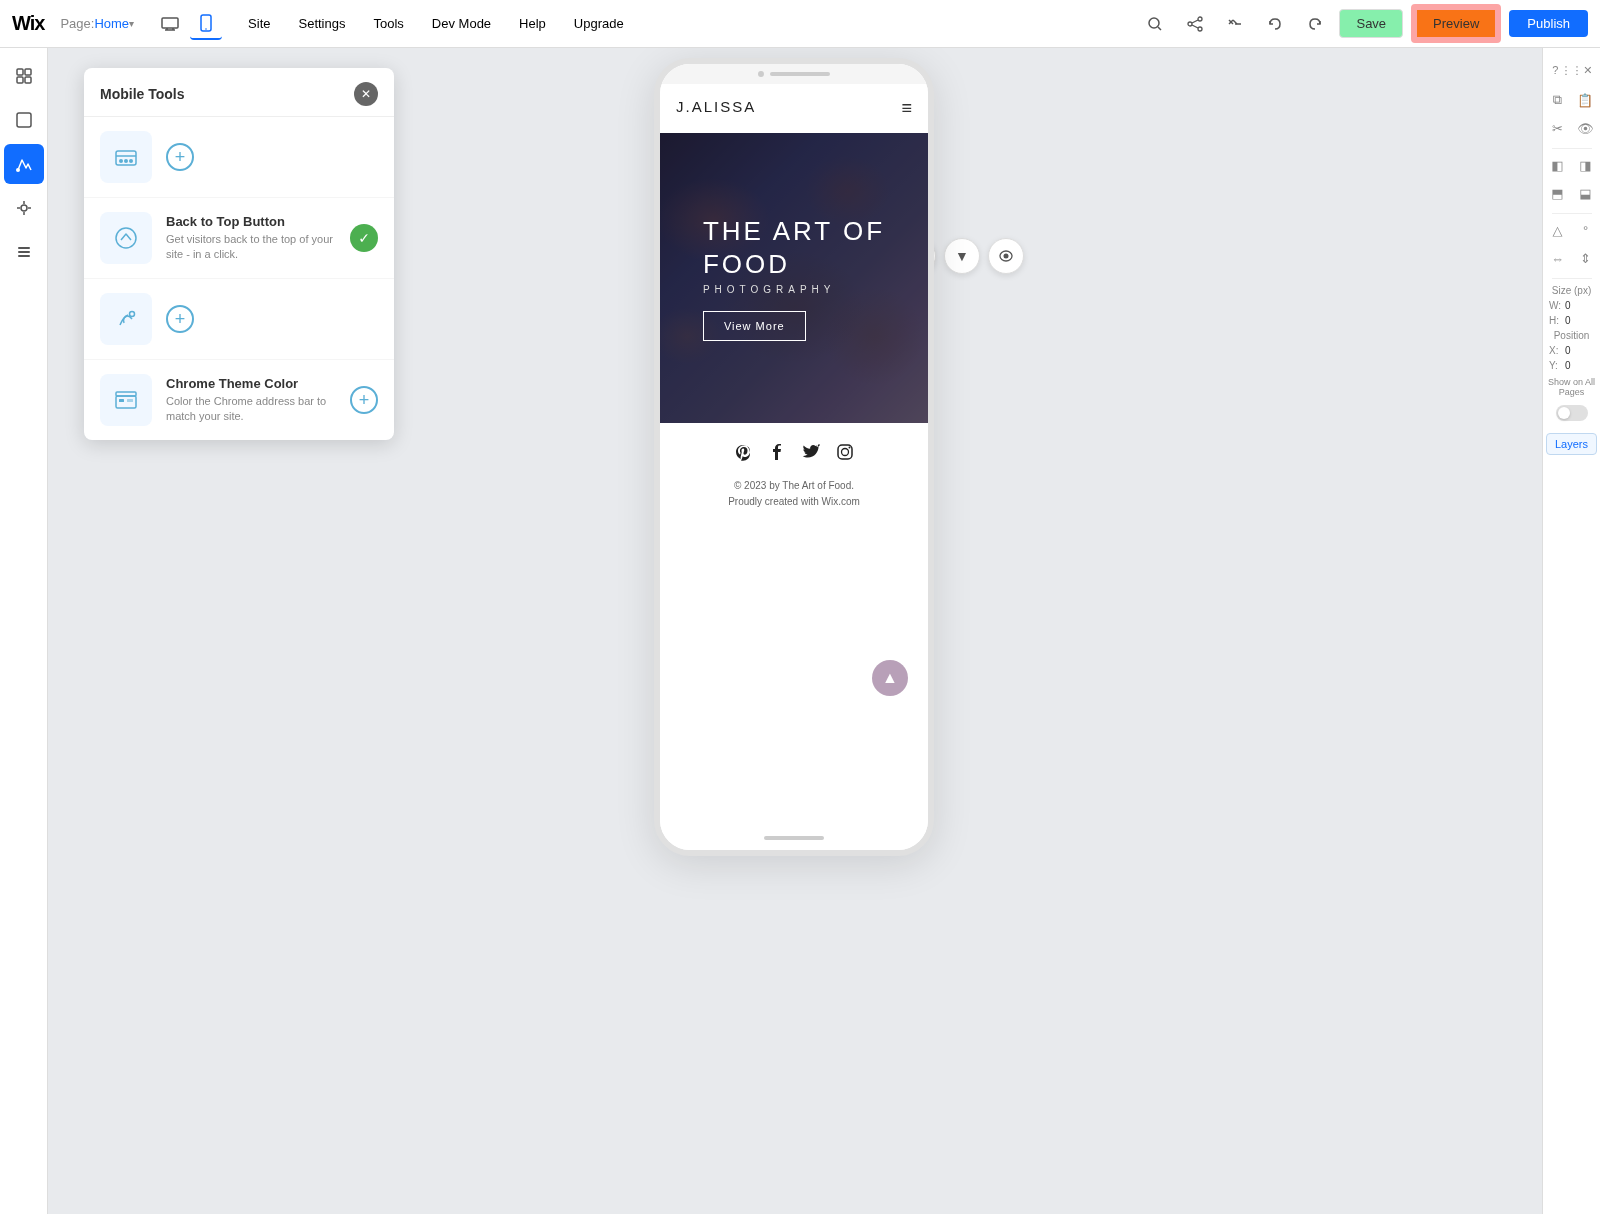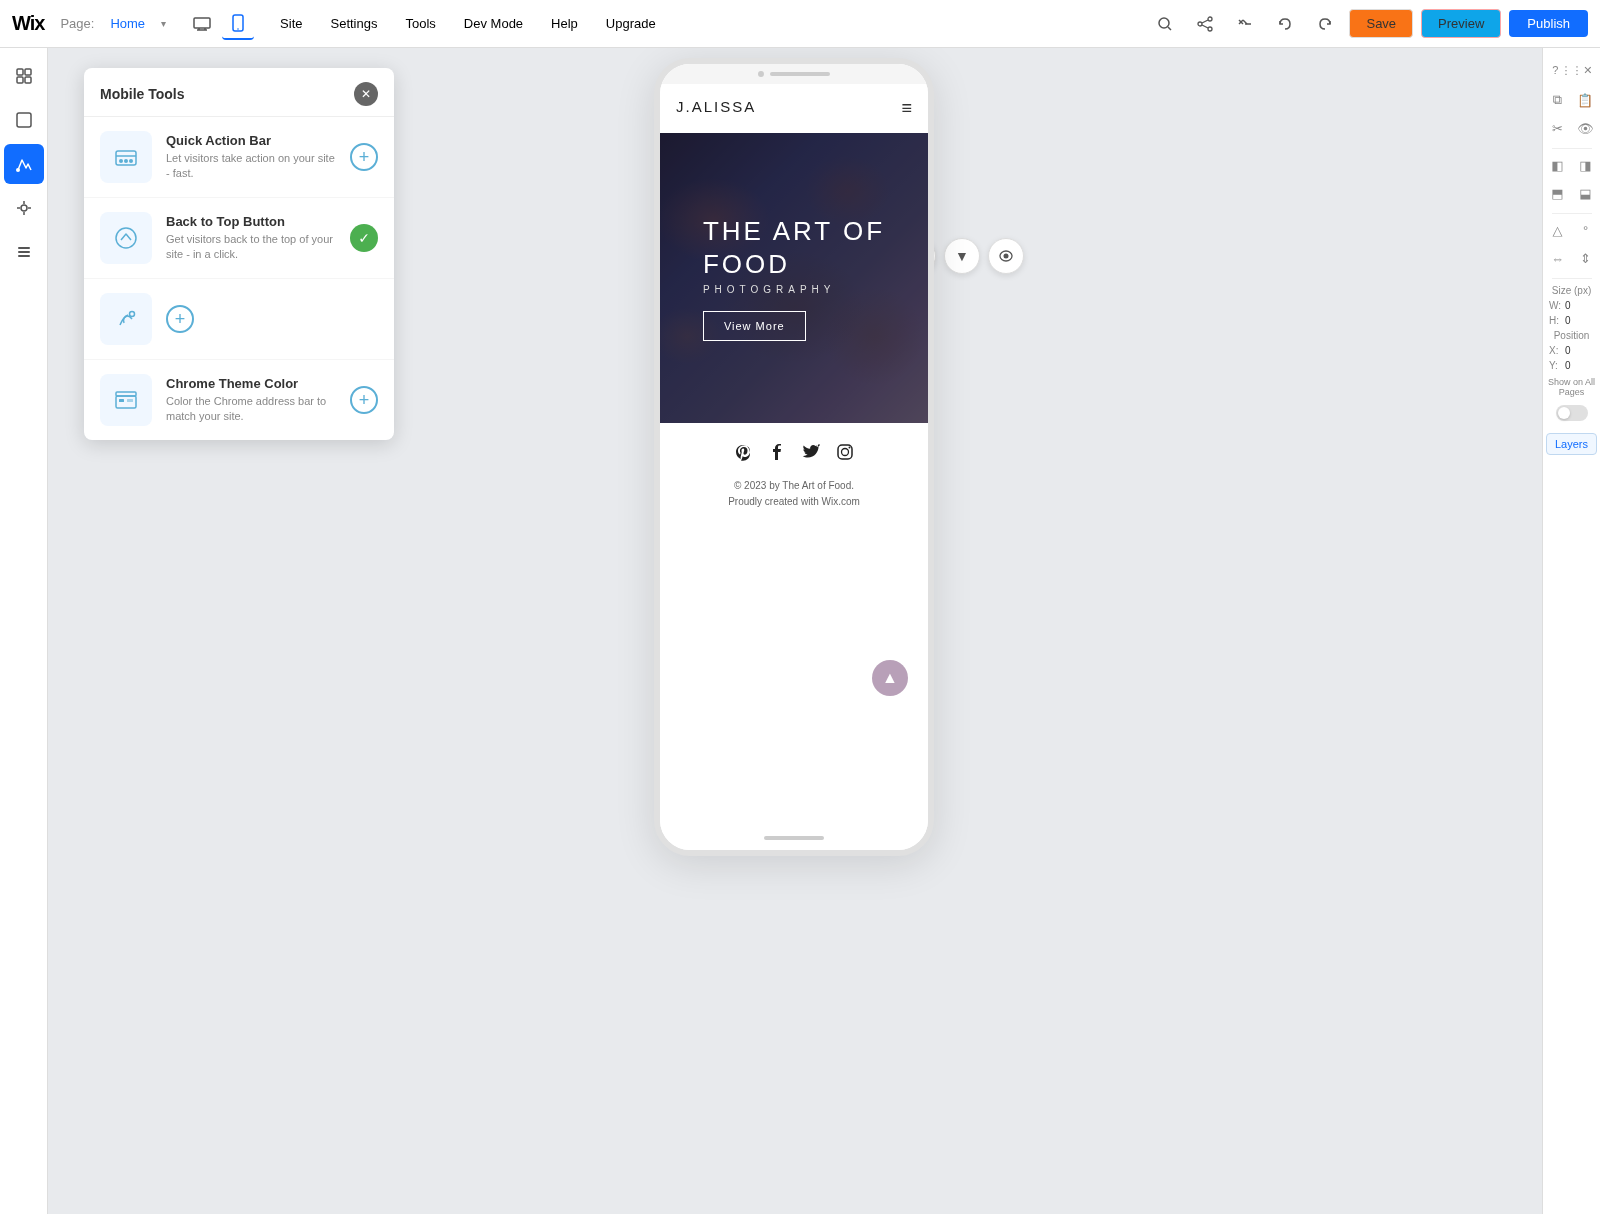--- a/index.html
+++ b/index.html
@@ -8,21 +8,21 @@
     
     .topbar {
       position: fixed; top: 0; left: 0; right: 0; height: 48px;
       background: #fff; border-bottom: 1px solid #ddd;
       display: flex; align-items: center; z-index: 1000; padding: 0 12px; gap: 0;
     }
     .topbar-logo {
       font-size: 20px; font-weight: 900; color: #000; margin-right: 16px; letter-spacing: -1px;
     }
     .topbar-page {
-      display: flex; align-items: center; font-size: 13px; color: #333; margin-right: 20px; gap: 16px;
+      display: flex; align-items: center; font-size: 13px; color: #333; margin-right: 20px; gap: 0;
     }
     .topbar-page .page-label { color: #888; }
     .topbar-page .page-name { color: #116dff; font-weight: 500; }
     .topbar-page .chevron { color: #888; font-size: 10px; }
     .topbar-device-icons {
       display: flex; align-items: center; gap: 4px; margin-right: 12px;
     }
     .device-icon {
       width: 32px; height: 32px; display: flex; align-items: center; justify-content: center;
       border-radius: 4px; cursor: pointer; color: #555; font-size: 16px;
@@ -36,25 +36,25 @@
       font-size: 13px; color: #000000; cursor: pointer;
     }
     .topbar-actions {
       display: flex; align-items: center; gap: 8px; margin-left: auto;
     }
     .topbar-icon-btn {
       width: 32px; height: 32px; display: flex; align-items: center; justify-content: center;
       border-radius: 4px; cursor: pointer; color: #555; font-size: 16px; background: none; border: none;
     }
     .btn-save {
-      padding: 6px 16px; background: #f97316; border: 1px solid #ddd; border-radius: 4px;
+      padding: 6px 16px; background: #86efac; border: 1px solid #ddd; border-radius: 4px;
       font-size: 13px; cursor: pointer; color: #333;
     }
     .btn-preview {
-      padding: 6px 16px; background: #0ea5e9; border: 1px solid #fca5a5; border-radius: 4px;
+      padding: 6px 16px; background: #f97316; border: 6px solid #fca5a5; border-radius: 4px;
       font-size: 13px; cursor: pointer; color: #333;
     }
     .btn-publish {
       padding: 6px 18px; background: #116dff; border: none; border-radius: 4px;
       font-size: 13px; cursor: pointer; color: #fff; font-weight: 500;
     }
 
     
     .left-sidebar {
       position: fixed; left: 0; top: 48px; bottom: 0; width: 48px;
@@ -376,24 +376,20 @@
 
     <div class="tool-item">
       <div class="tool-icon-wrap">
         <svg width="28" height="28" viewBox="0 0 28 28" fill="none">
             <rect x="4" y="8" width="20" height="14" rx="2" stroke="#5bafd6" stroke-width="1.5" fill="none"></rect>
             <line x1="4" y1="13" x2="24" y2="13" stroke="#5bafd6" stroke-width="1.5"></line>
             <circle cx="9" cy="18" r="2" fill="#5bafd6"></circle>
             <circle cx="14" cy="18" r="2" fill="#5bafd6"></circle>
             <circle cx="19" cy="18" r="2" fill="#5bafd6"></circle>
           </svg>
-      </div>
-      <div class="tool-info">
-        <div class="tool-name">Quick Action Bar</div>
-        <div class="tool-desc">Let visitors take action on your site - fast.</div>
       </div>
       <div class="tool-action">
         <button class="add-btn">+</button>
       </div>
     </div>
 
     <div class="tool-item">
       <div class="tool-icon-wrap">
         <svg width="28" height="28" viewBox="0 0 28 28" fill="none">
             <circle cx="14" cy="14" r="10" stroke="#5bafd6" stroke-width="1.5" fill="none"></circle>

